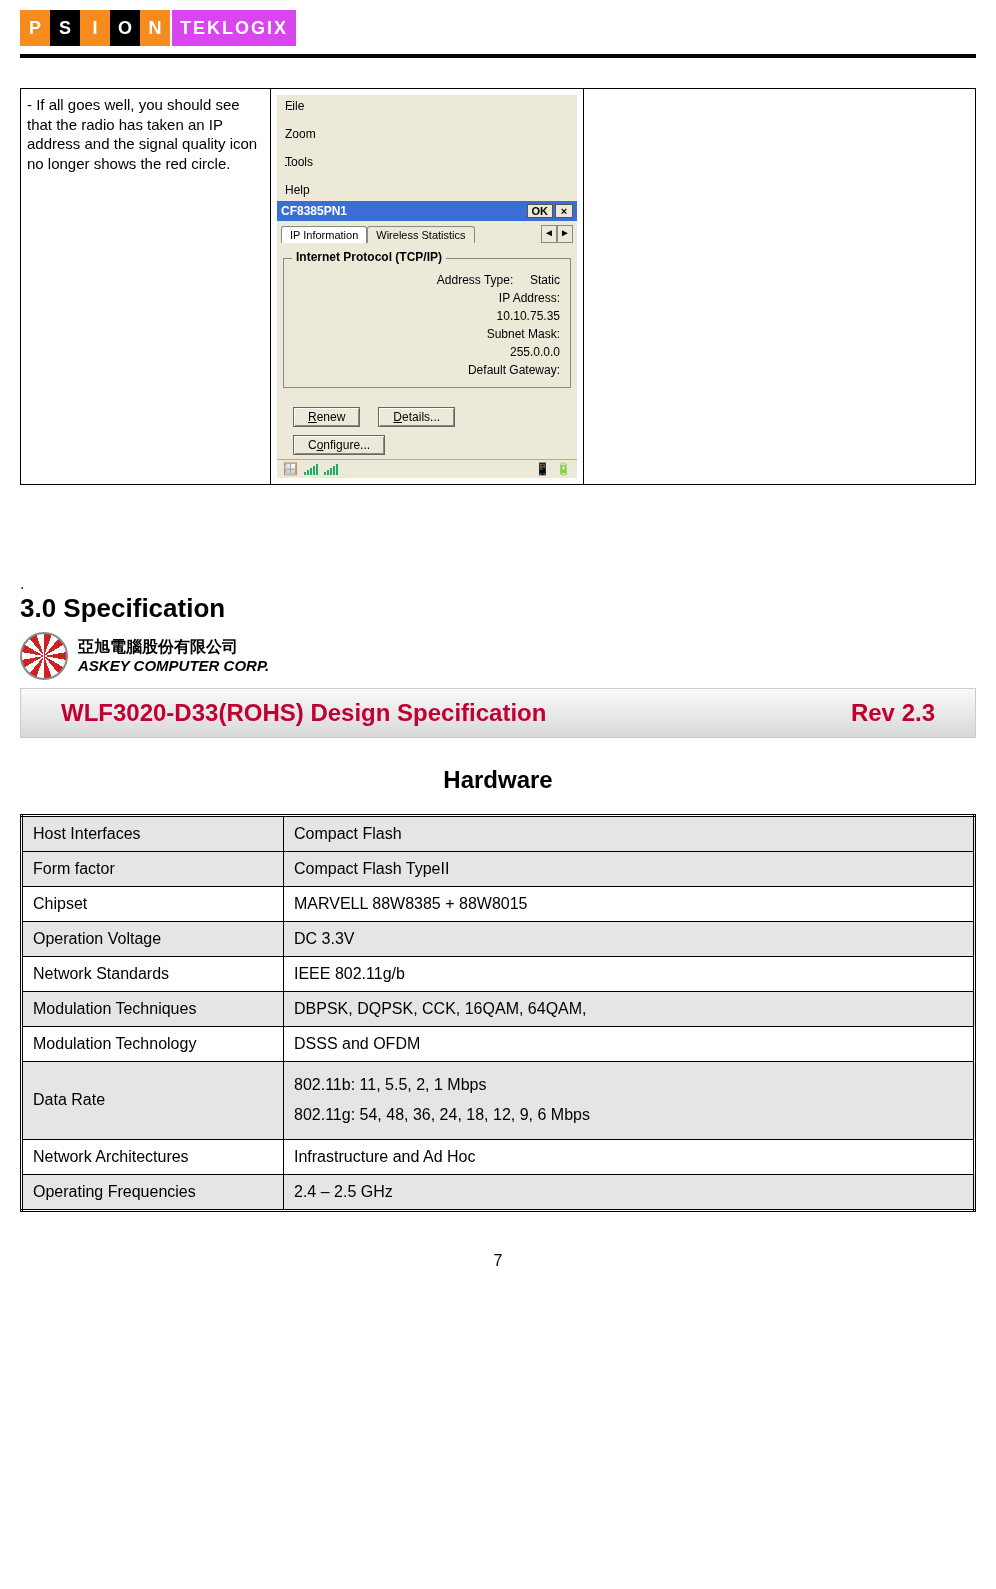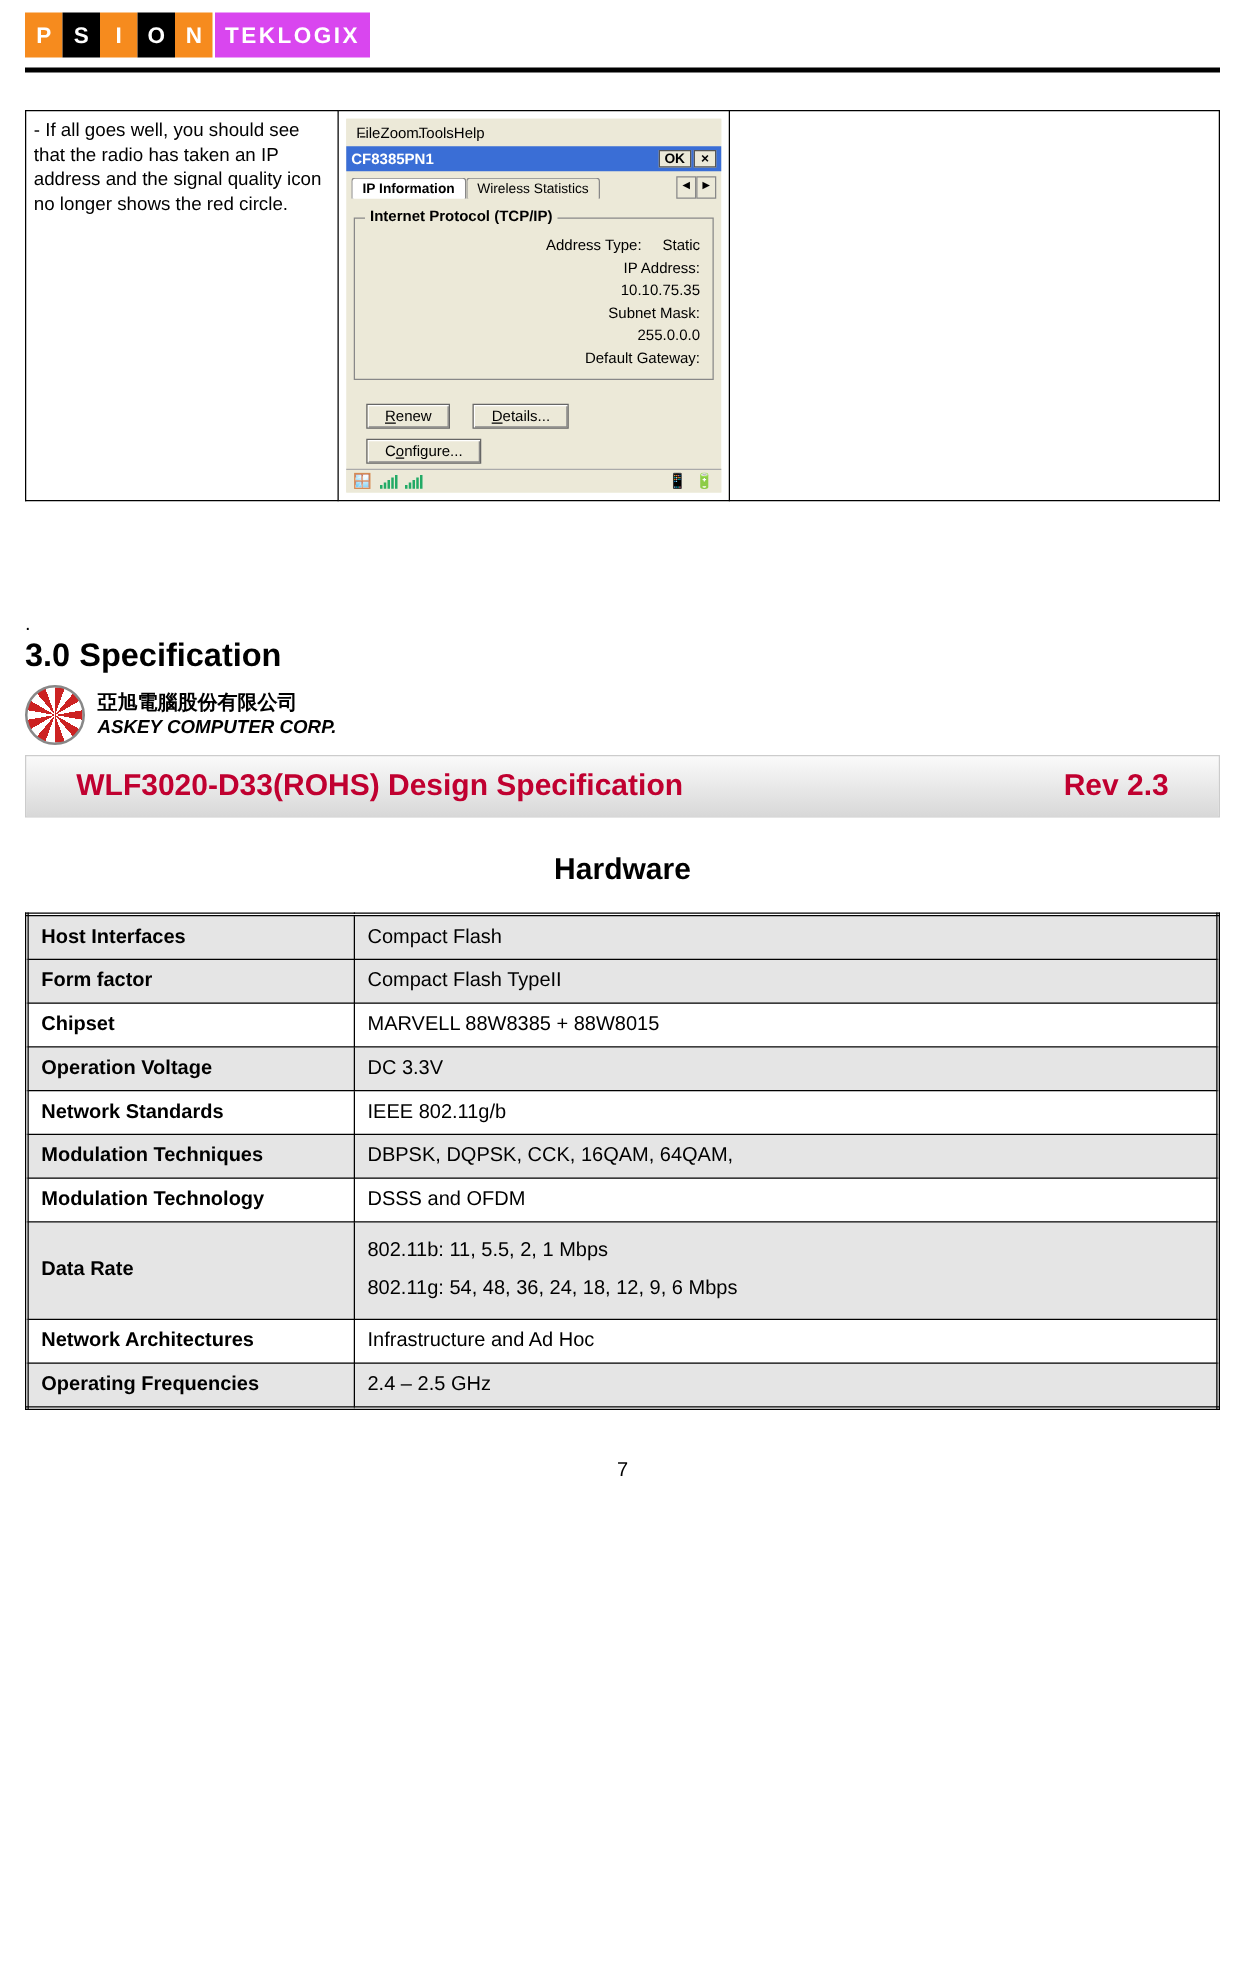--- a/index.html
+++ b/index.html
@@ -78,22 +78,24 @@
   }
   
   .win {
     font-family: Tahoma, sans-serif;
     font-size: 12px;
     background: #ece9d8;
     width: 300px;
   }
   .menubar {
     display: flex;
+    gap: 14px;
     padding: 4px 8px;
     background: #ece9d8;
+    flex-direction: column;
   }
   .menubar span { }
   .menubar .u { text-decoration: underline; text-underline-offset: -1px; }
   .titlebar {
     background: linear-gradient(#3a6ed6, #3a6ed6);
     color: #fff;
     font-weight: bold;
     display: flex;
     align-items: flex-start;
     justify-content: space-between;
@@ -117,21 +119,21 @@
     gap: 0;
   }
   .tab {
     border: 1px solid #888;
     border-bottom: none;
     padding: 2px 8px;
     background: #ece9d8;
     font-size: 11px;
     border-radius: 3px 3px 0 0;
   }
-  .tab.active { background: #fff; font-weight: bold; }
+  .tab.active { background: #fff; font-weight: normal; }
   .tabarrows {
     margin-left: auto;
     display: flex;
   }
   .tabarrows div {
     width: 14px; height: 16px;
     border: 1px solid #888;
     background: #ece9d8;
     text-align: center;
     font-size: 10px;
@@ -216,21 +218,21 @@
     border: 3px double #000;
     border-collapse: collapse;
     font-size: 16px;
   }
   table.spec td {
     border: 1px solid #000;
     padding: 8px 10px;
   }
   table.spec tr td:first-child {
     width: 240px;
-    font-weight: bold;
+    font-weight: normal;
   }
   table.spec tr.shade td { background: #e5e5e5; }
   .data-rate-cell { line-height: 1.9; }
   .page-num {
     text-align: center;
     margin-top: 40px;
     font-size: 16px;
   }
 </style>
 </head>

